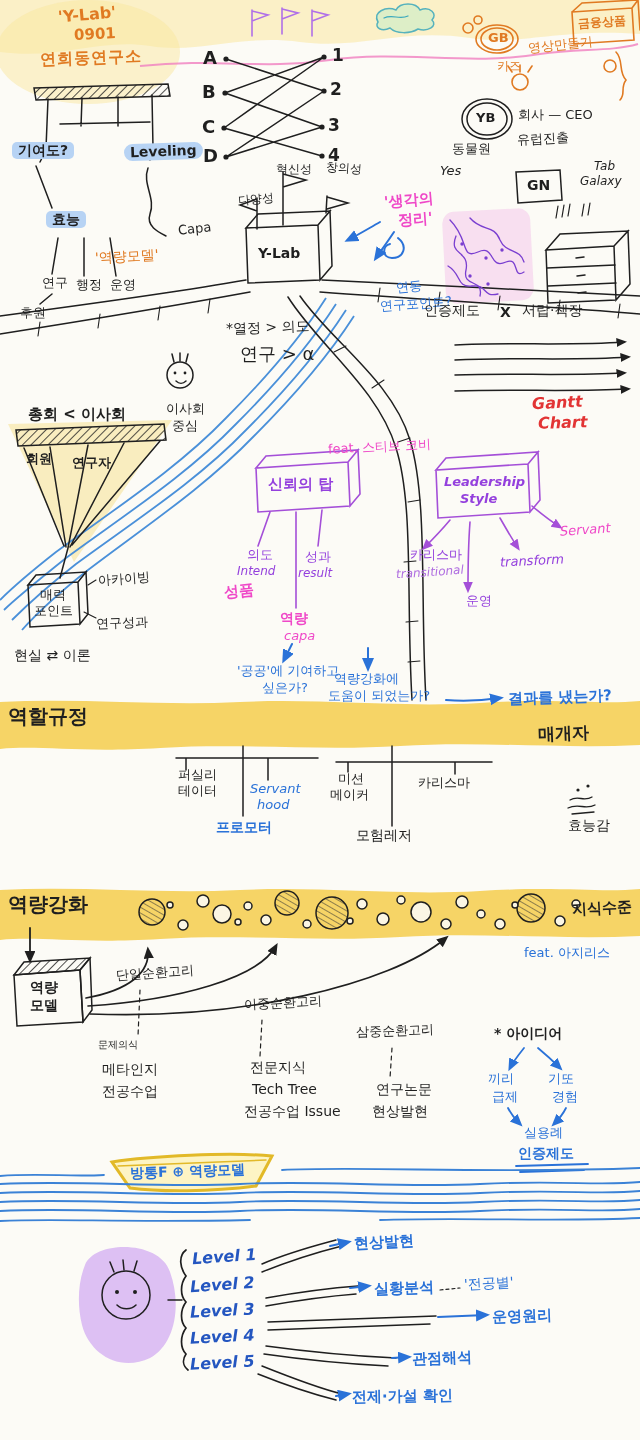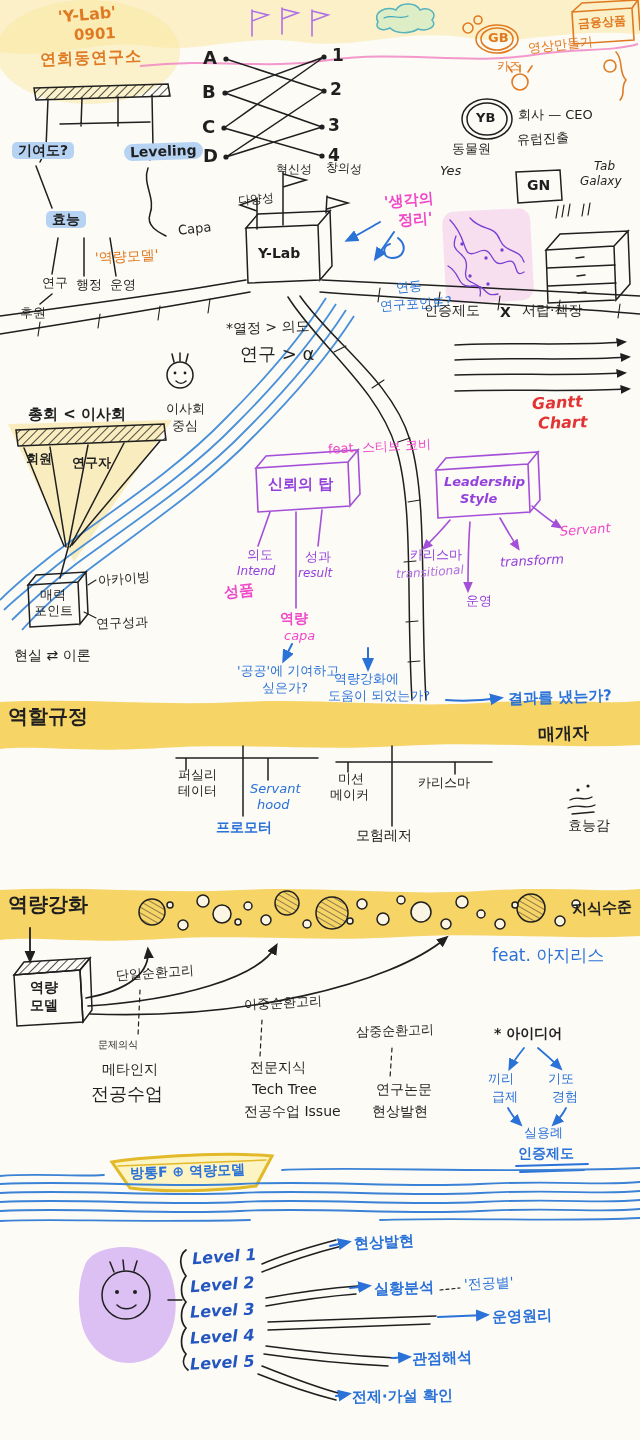--- a/index.html
+++ b/index.html
@@ -364,30 +364,30 @@
 <div class="lbl blue i" style="left:257px;top:798px;font-size:13px">hood</div>
 <div class="lbl blue b" style="left:216px;top:820px;font-size:14px">프로모터</div>
 <div class="lbl" style="left:338px;top:772px;font-size:13px">미션</div>
 <div class="lbl" style="left:330px;top:788px;font-size:13px">메이커</div>
 <div class="lbl" style="left:418px;top:776px;font-size:13px">카리스마</div>
 <div class="lbl" style="left:356px;top:828px;font-size:14px">모험레저</div>
 <div class="lbl" style="left:568px;top:818px;font-size:14px">효능감</div>
 
 <div class="lbl b" style="left:8px;top:894px;font-size:20px">역량강화</div>
 <div class="lbl b" style="left:572px;top:900px;font-size:15px;transform:rotate(-3deg)">지식수준</div>
-<div class="lbl blue" style="left:492px;top:946px;font-size:17px">feat. 아지리스</div>
+<div class="lbl blue" style="left:524px;top:946px;font-size:13px">feat. 아지리스</div>
 
 <div class="lbl b" style="left:30px;top:980px;font-size:14px">역량</div>
 <div class="lbl b" style="left:30px;top:998px;font-size:14px">모델</div>
 <div class="lbl" style="left:116px;top:966px;font-size:13px;transform:rotate(-4deg)">단일순환고리</div>
 <div class="lbl" style="left:244px;top:996px;font-size:13px;transform:rotate(-3deg)">이중순환고리</div>
 <div class="lbl" style="left:356px;top:1024px;font-size:13px;transform:rotate(-2deg)">삼중순환고리</div>
 <div class="lbl" style="left:98px;top:1040px;font-size:10px">문제의식</div>
 <div class="lbl" style="left:102px;top:1062px;font-size:14px">메타인지</div>
-<div class="lbl" style="left:91px;top:1084px;font-size:18px">전공수업</div>
+<div class="lbl" style="left:102px;top:1084px;font-size:14px">전공수업</div>
 <div class="lbl" style="left:250px;top:1060px;font-size:14px">전문지식</div>
 <div class="lbl" style="left:252px;top:1082px;font-size:14px">Tech Tree</div>
 <div class="lbl" style="left:244px;top:1104px;font-size:14px">전공수업 Issue</div>
 <div class="lbl" style="left:376px;top:1082px;font-size:14px">연구논문</div>
 <div class="lbl" style="left:372px;top:1104px;font-size:14px">현상발현</div>
 <div class="lbl b" style="left:494px;top:1026px;font-size:14px">* 아이디어</div>
 <div class="lbl blue" style="left:488px;top:1072px;font-size:13px">끼리</div>
 <div class="lbl blue" style="left:492px;top:1090px;font-size:13px">급제</div>
 <div class="lbl blue" style="left:548px;top:1072px;font-size:13px">기또</div>
 <div class="lbl blue" style="left:552px;top:1090px;font-size:13px">경험</div>

